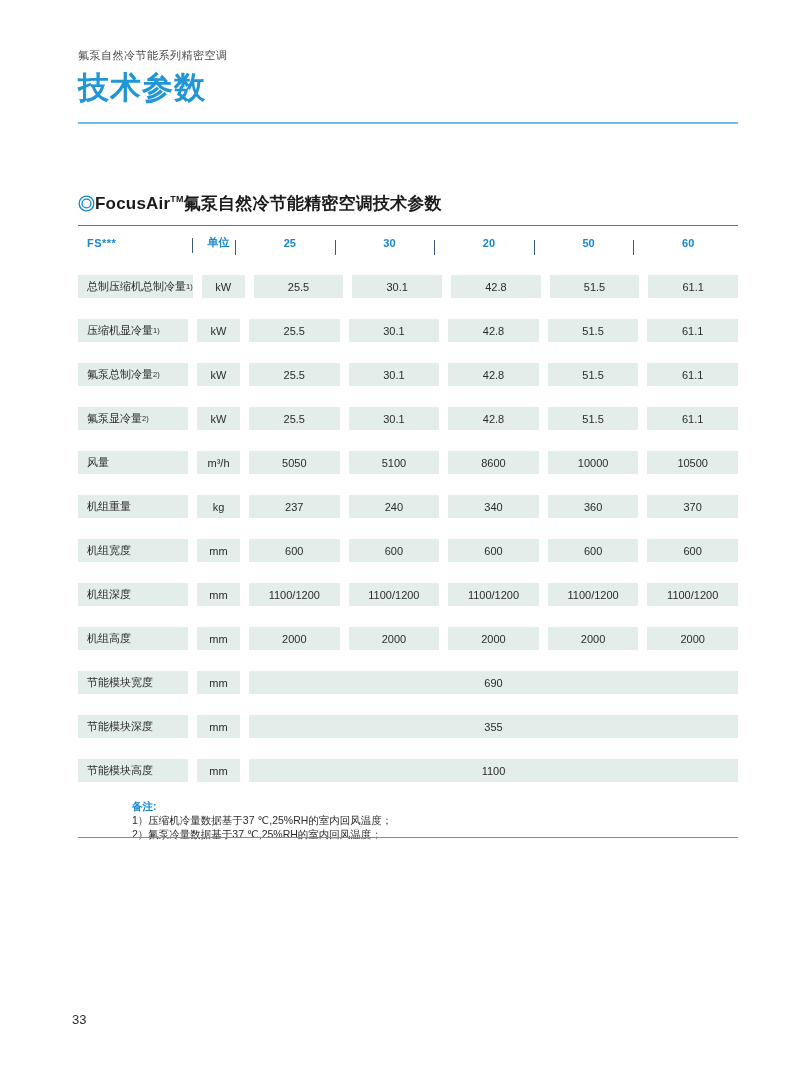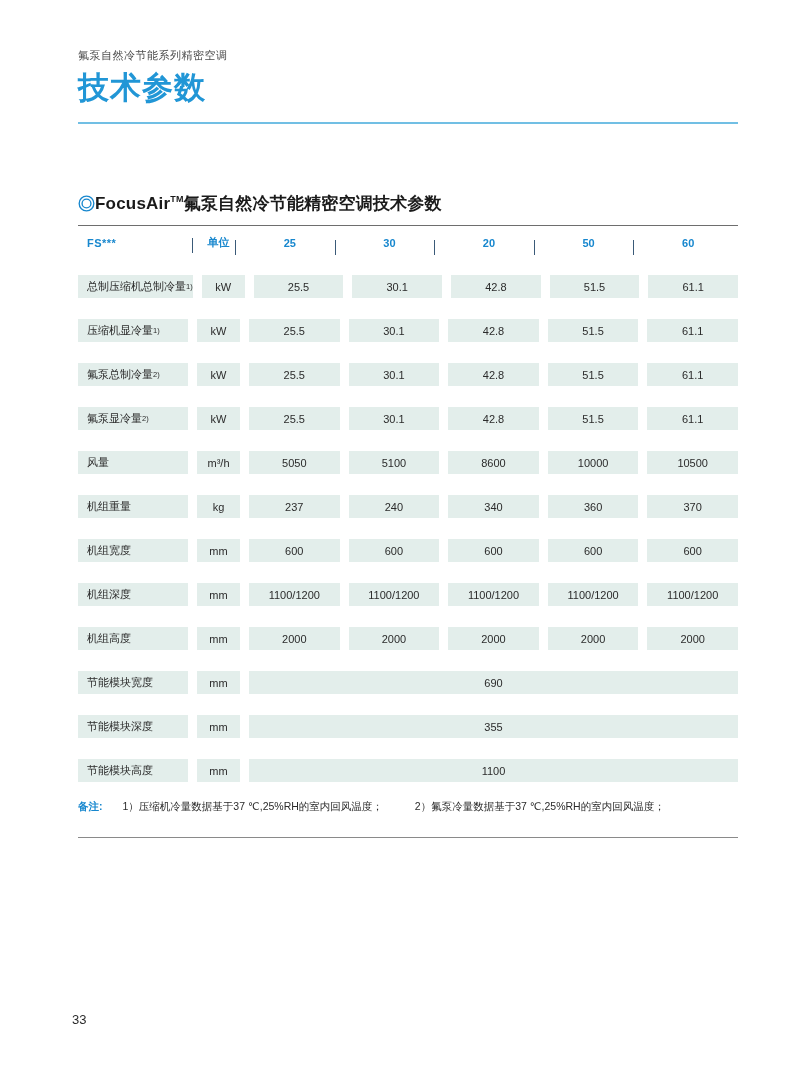--- a/index.html
+++ b/index.html
@@ -184,33 +184,34 @@
   
   .note {
     position: absolute;
     left: 78px;
     top: 800px;
     width: 660px;
     display: flex;
     align-items: baseline;
     font-size: 10.5px;
     color: #2b2b2b;
+    flex-direction: column;
   }
   .note-label {
     color: #1787ce;
     font-weight: bold;
     flex: 0 0 auto;
     margin-right: 20px;
   }
   .note-item {
     flex: 0 0 auto;
     white-space: nowrap;
     text-align: right;
   }
-  .note-item.second { margin-left: 32px; }
+  .note-item.second { margin-left: 54px; }
 
   .note-rule {
     position: absolute;
     left: 78px;
     top: 837px;
     width: 660px;
     height: 1px;
     background: #8a8a8a;
   }
 

